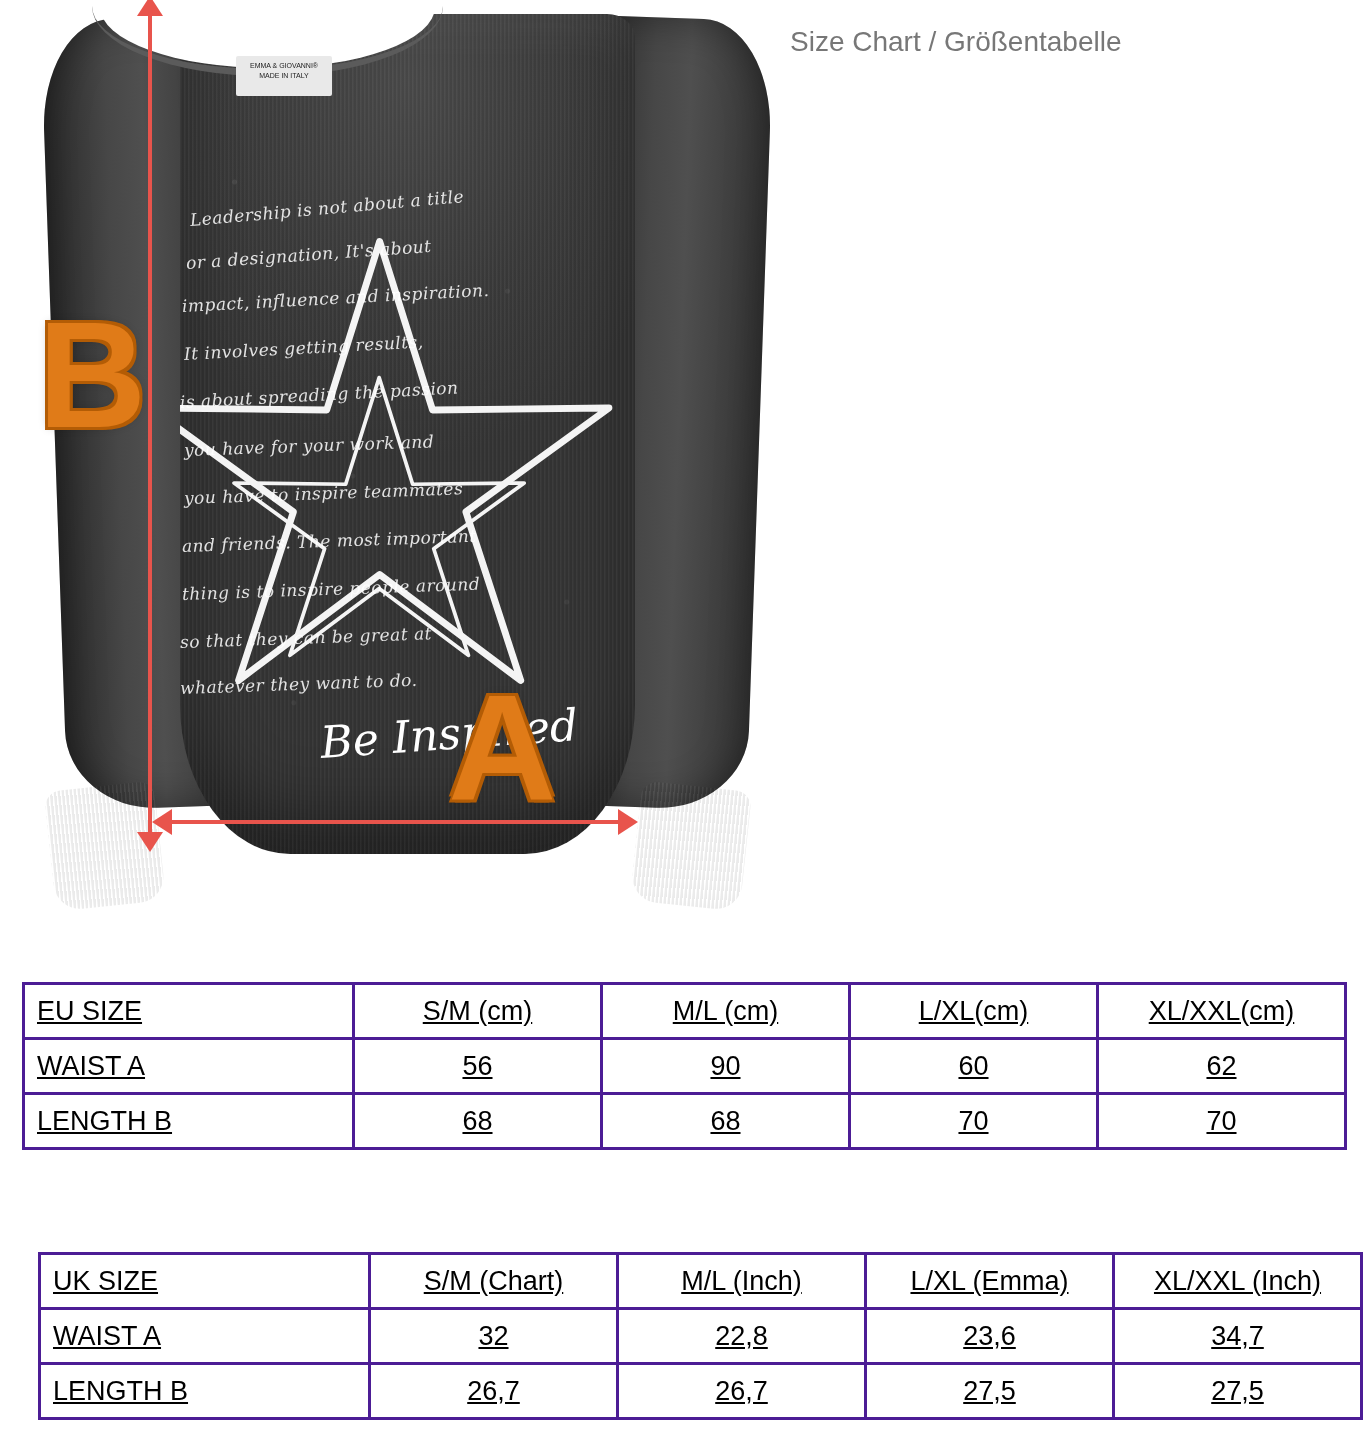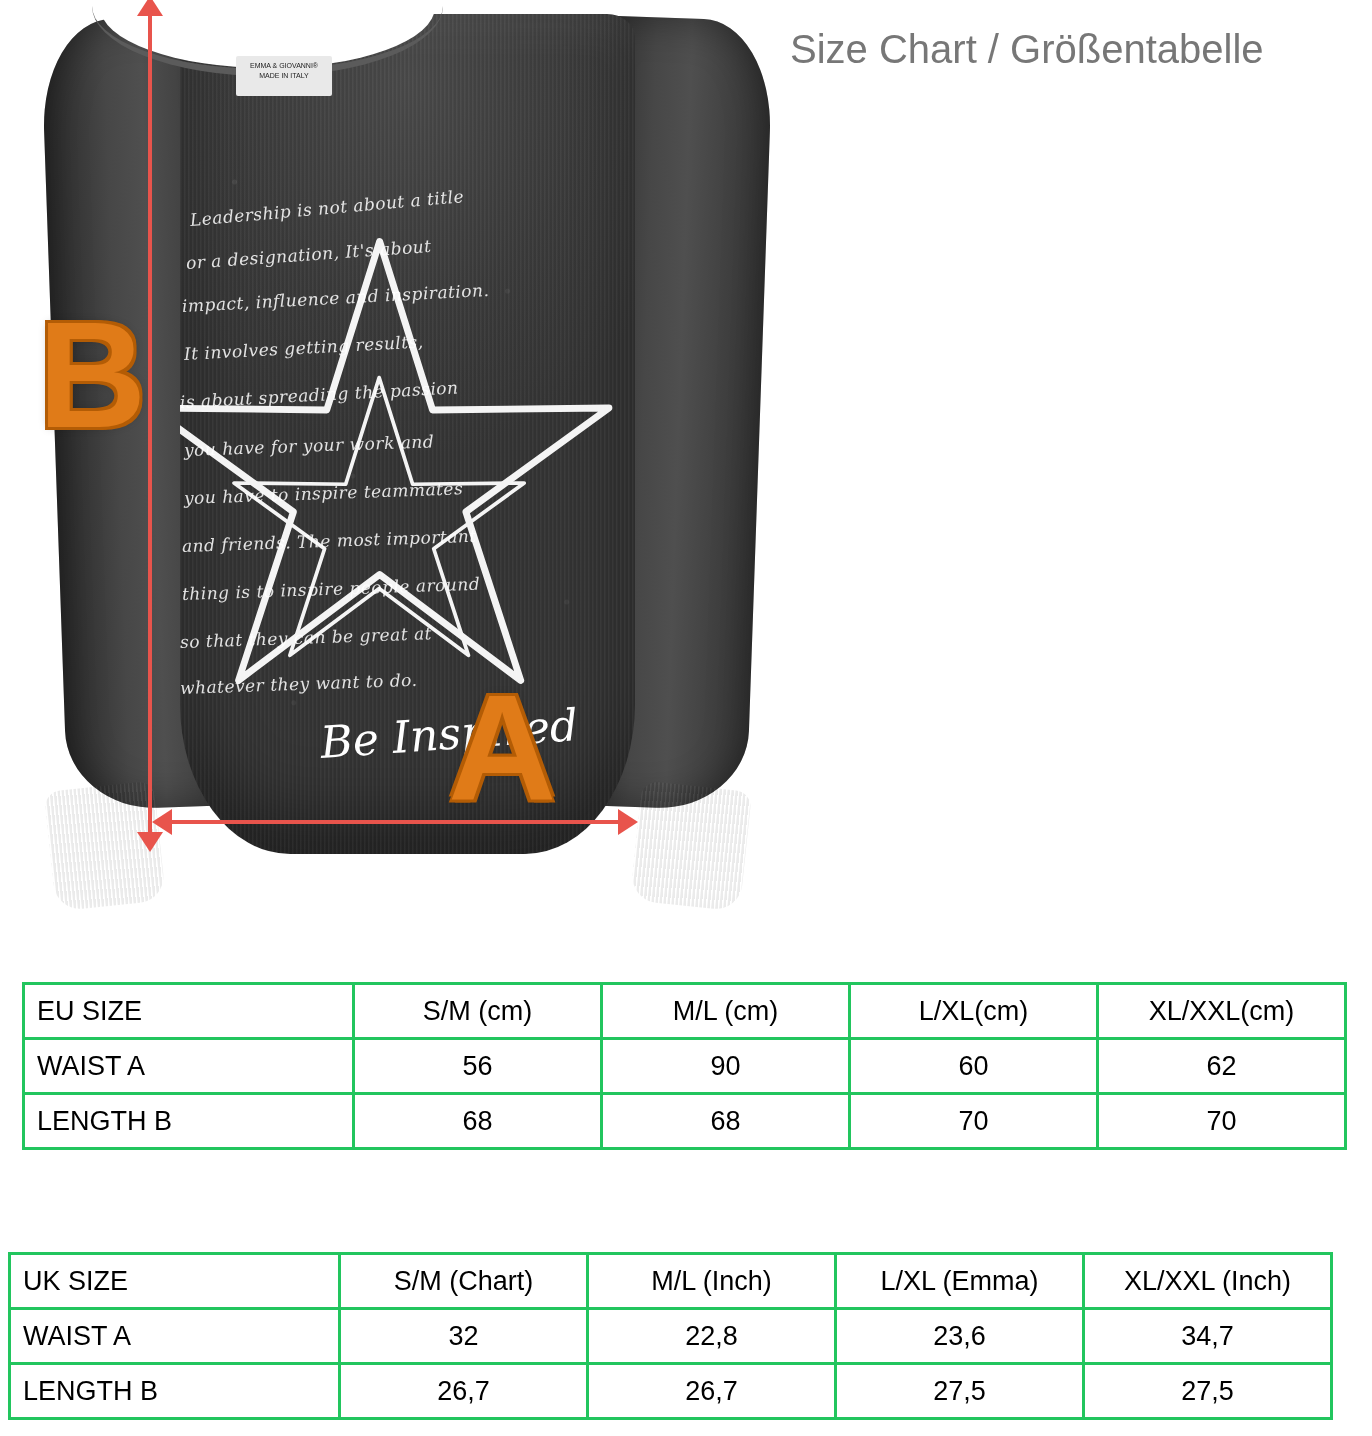--- a/index.html
+++ b/index.html
@@ -229,47 +229,48 @@
   .brand {
     font-size: 46px;
     font-weight: bold;
     color: #111111;
     letter-spacing: -.5px;
     line-height: 1.1;
     white-space: nowrap;
   }
   .subtitle {
     margin-top: 8px;
-    font-size: 40px;
+    font-size: 28px;
     color: #777777;
     line-height: 1.15;
     white-space: nowrap;
   }
 
   
   .sizetable {
     position: absolute;
     border-collapse: collapse;
     table-layout: fixed;
     font-size: 27px;
   }
   .sizetable td {
-    border: 3px solid #22c55e;
+    border: 3px solid #4c1d95;
     height: 52px;
     padding: 0 10px;
     text-align: center;
     vertical-align: middle;
     white-space: nowrap;
+    text-decoration: underline;
   }
   .sizetable td.rowhead {
     text-align: left;
     padding-left: 12px;
   }
   #eu-table { left: 22px; top: 982px; width: 1322px; }
-  #uk-table { left: 8px; top: 1252px; width: 1322px; }
+  #uk-table { left: 38px; top: 1252px; width: 1322px; }
 </style>
 </head>
 <body>
 
 <div class="top-area">
 
   <div class="garment">
 
     <div class="sleeve left"></div>
     <div class="sleeve right"></div>

